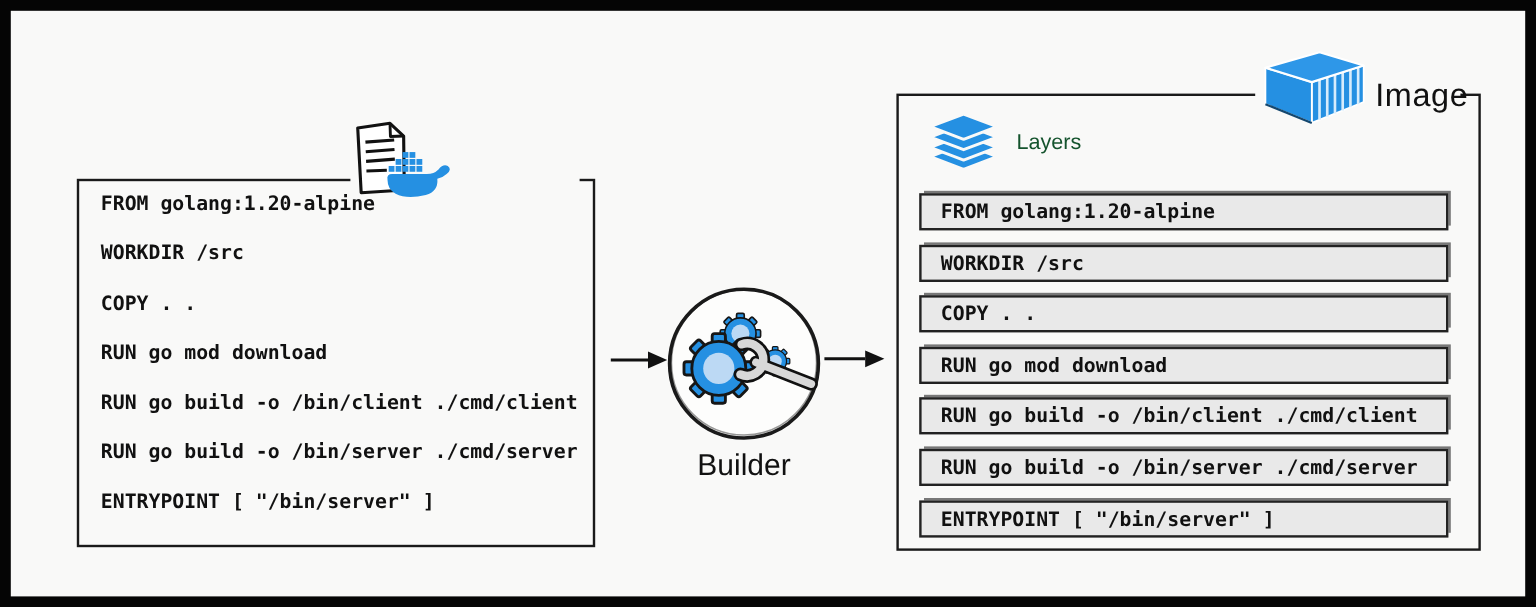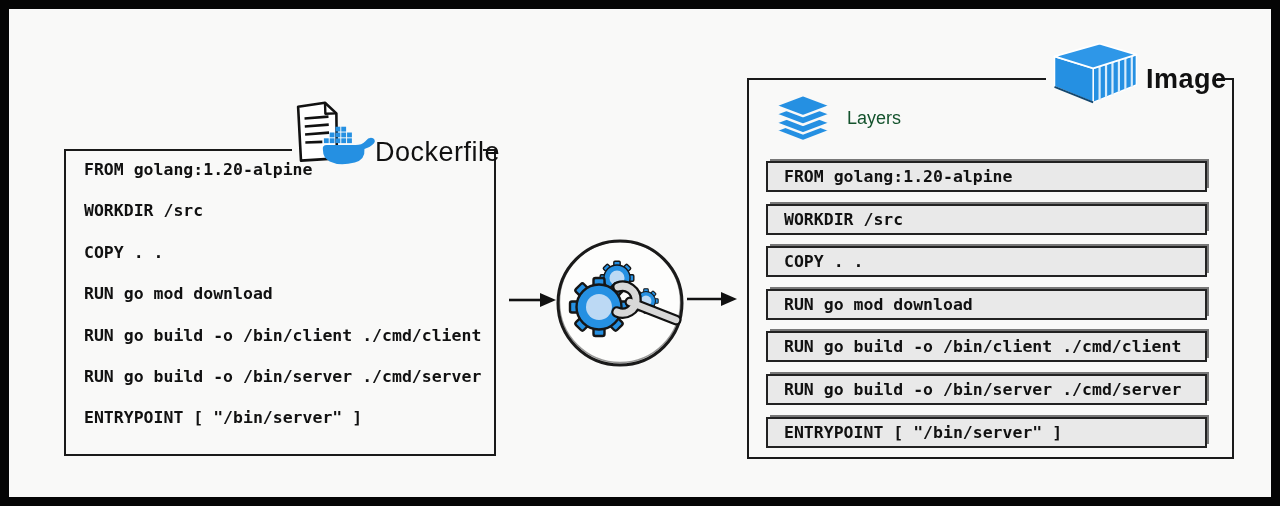--- a/index.html
+++ b/index.html
@@ -15,21 +15,21 @@
 
   
   .label-strip { position:absolute; background:#f9f9f8; z-index:2; }
   .strip-dockerfile { left:283px; top:133px; width:191px; height:15px; }
   .strip-image { left:1037px; top:62px; width:171px; height:15px; }
 
   .float { position:absolute; z-index:3; }
 
   .box-title { color:#111; font-size:27px; font-weight:400; letter-spacing:0.5px; white-space:nowrap; }
   .title-dockerfile { left:366px; top:128px; }
-  .title-image { left:1137px; top:55px;font-weight:bold; }
+  .title-image { left:1137px; top:55px; }
 
   .code-lines { position:absolute; left:75px; top:151px; width:410px; z-index:2; }
   .code-line { font-family:"DejaVu Sans Mono", monospace; font-weight:bold; font-size:16.5px;
                color:#111; height:41.4px; line-height:20px; white-space:pre; }
 
   .layers-label { left:838px; top:99px; font-size:18px; color:#14532d; }
 
   .layer-rows { position:absolute; left:757px; top:152px; width:441px; z-index:2; }
   .layer-row { height:31px; margin-bottom:11.6px; background:#e9e9e9; border:2px solid #222;
                box-shadow:3px -3px 0 -1px #787878; display:flex; align-items:center;
@@ -71,21 +71,20 @@
         <rect x="3" y="13" width="5" height="5"></rect>
           <rect x="9" y="13" width="5" height="5"></rect>
         <rect x="15" y="13" width="5" height="5"></rect>
           <rect x="21" y="13" width="5" height="5"></rect>
         <rect x="27" y="13" width="5" height="5"></rect>
         <path d="M2,25 Q1,20 6,20 L36,20 Q42,20 46,16 Q50,11 54,13 Q58,16 53,20 Q50,23 45,24
                  Q46,35 35,38 Q19,42 9,37 Q2,33 2,25 Z"></path>
       </g>
     </svg>
 
-    <span class="float box-title title-dockerfile">Dockerfile</span>
 
     <div class="code-lines">
       <div class="code-line">FROM golang:1.20-alpine</div>
       <div class="code-line">WORKDIR /src</div>
       <div class="code-line">COPY . .</div>
       <div class="code-line">RUN go mod download</div>
       <div class="code-line">RUN go build -o /bin/client ./cmd/client</div>
       <div class="code-line">RUN go build -o /bin/server ./cmd/server</div>
       <div class="code-line">ENTRYPOINT [ "/bin/server" ]</div>
     </div>
@@ -123,20 +122,21 @@
         <use href="#gear" transform="translate(92,64) scale(0.42)"></use>
         <use href="#gear" transform="translate(45,70)"></use>
       </g>
       <g stroke-linecap="round" fill="none">
         <path d="M64,50 A13.5,13.5 0 1 1 63,75" stroke="#111" stroke-width="11.5"></path>
         <line x1="76" y1="65" x2="122" y2="83" stroke="#111" stroke-width="11"></line>
         <path d="M64,50 A13.5,13.5 0 1 1 63,75" stroke="#d8d8d8" stroke-width="7"></path>
         <line x1="76" y1="65" x2="122" y2="83" stroke="#d8d8d8" stroke-width="6.5"></line>
       </g>
     </svg>
+    <div class="float builder-label">Builder</div>
 
     <div class="sketch-box image-box"></div>
     <div class="label-strip strip-image"></div>
 
     <svg class="float" style="left:1040px; top:30px;" width="92" height="68" viewBox="0 0 100 70">
       <polygon points="48,30 95,15 95,48 48,67" fill="#2590E2" stroke="#ffffff" stroke-width="1.6" stroke-linejoin="round"></polygon>
       <g stroke="#d7ecfc" stroke-width="2.4">
         <line x1="55" y1="27.8" x2="55" y2="64.2"></line>
         <line x1="62" y1="25.5" x2="62" y2="61.3"></line>
         <line x1="69" y1="23.3" x2="69" y2="58.5"></line>

